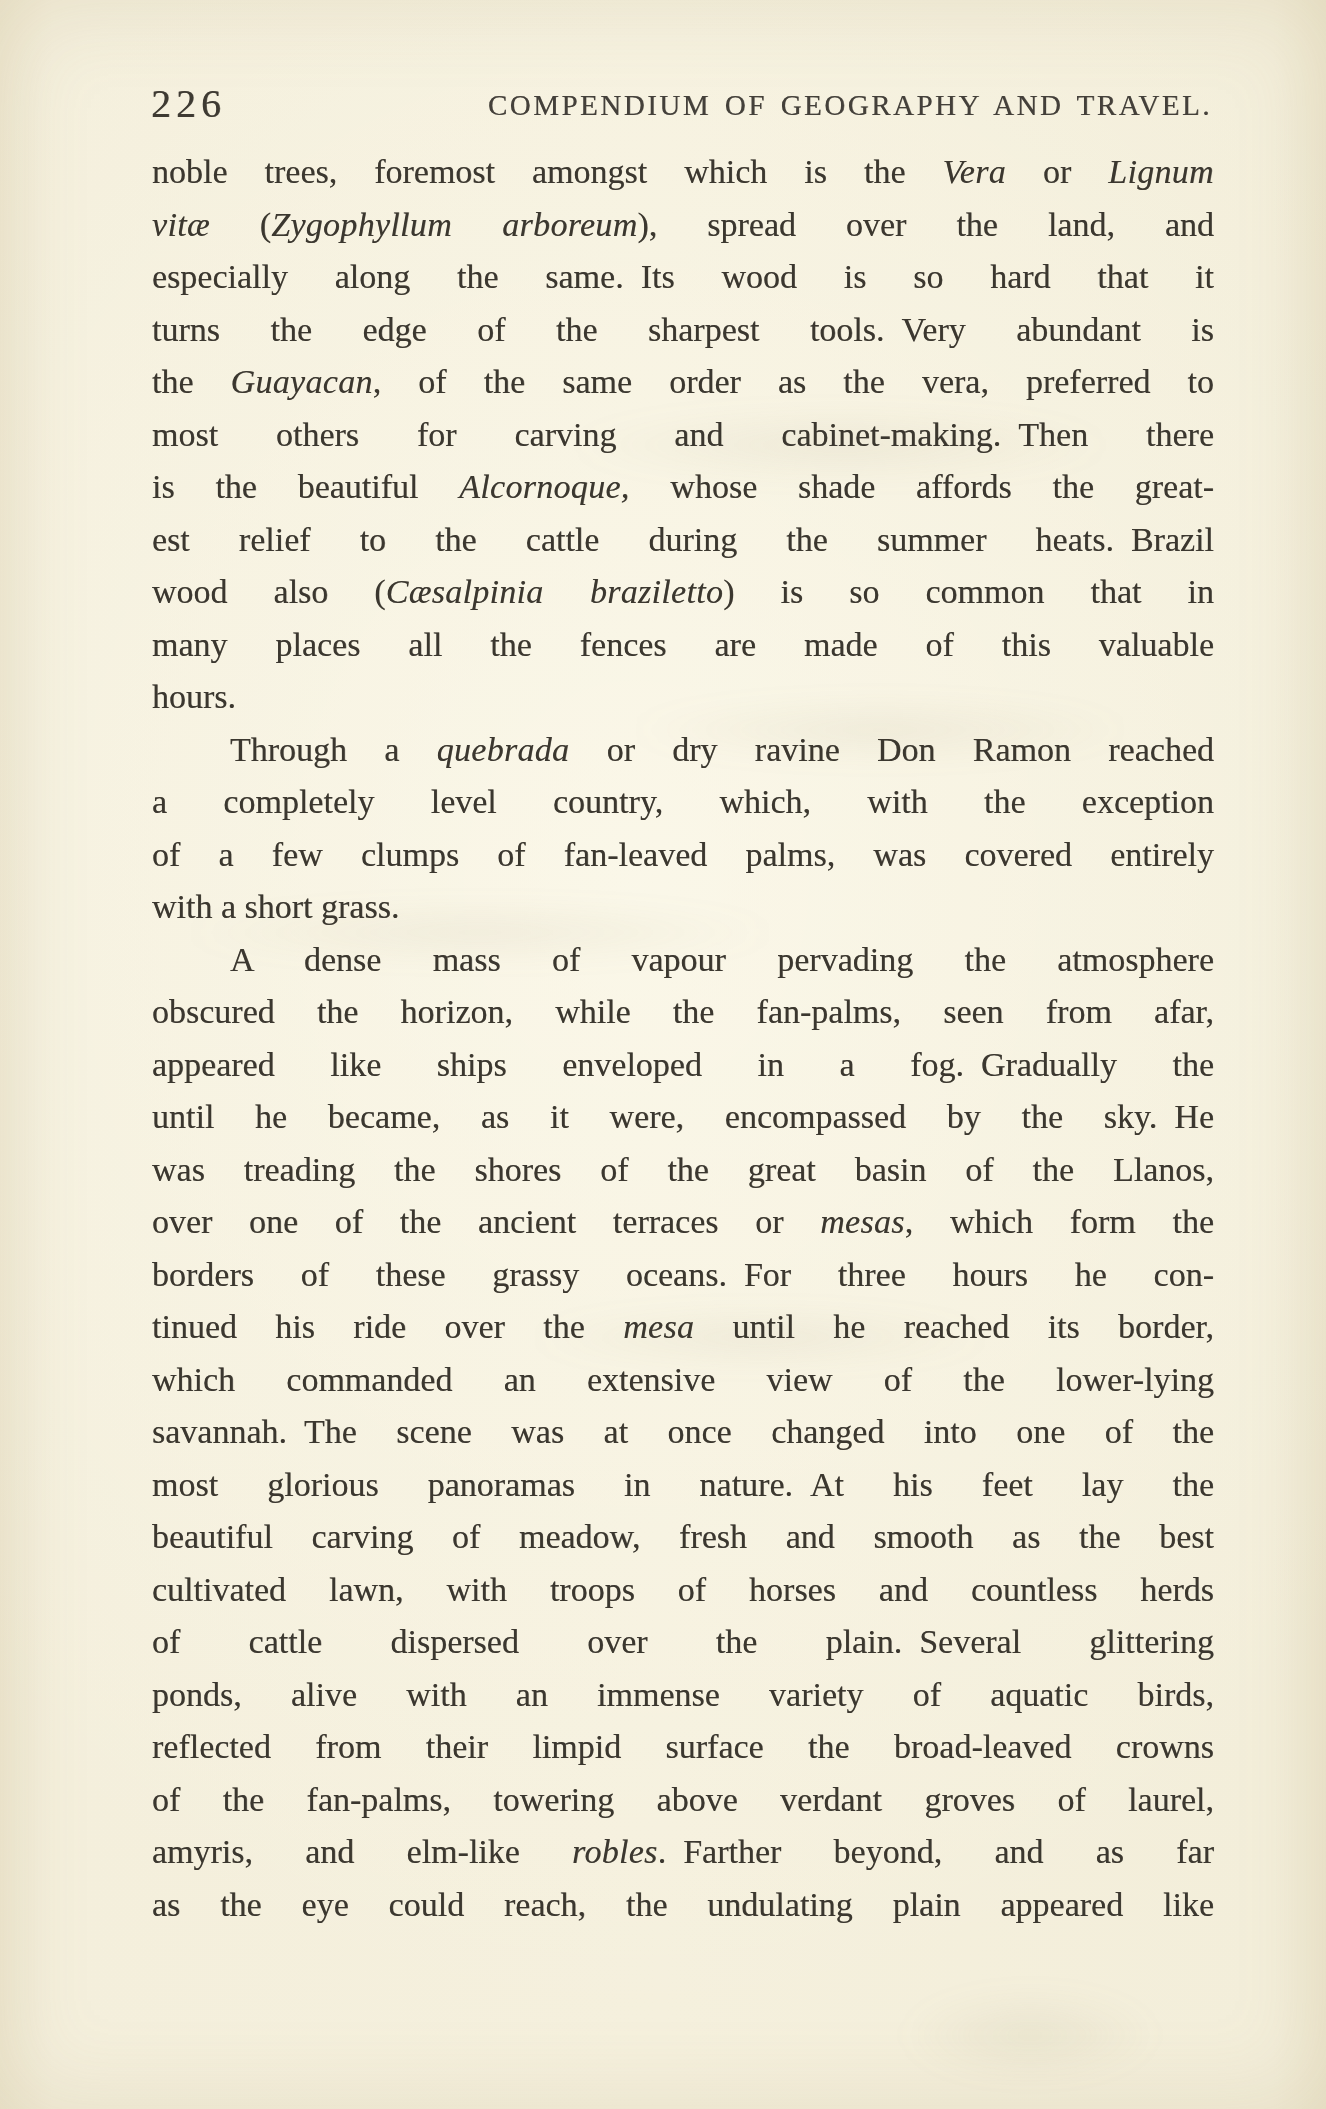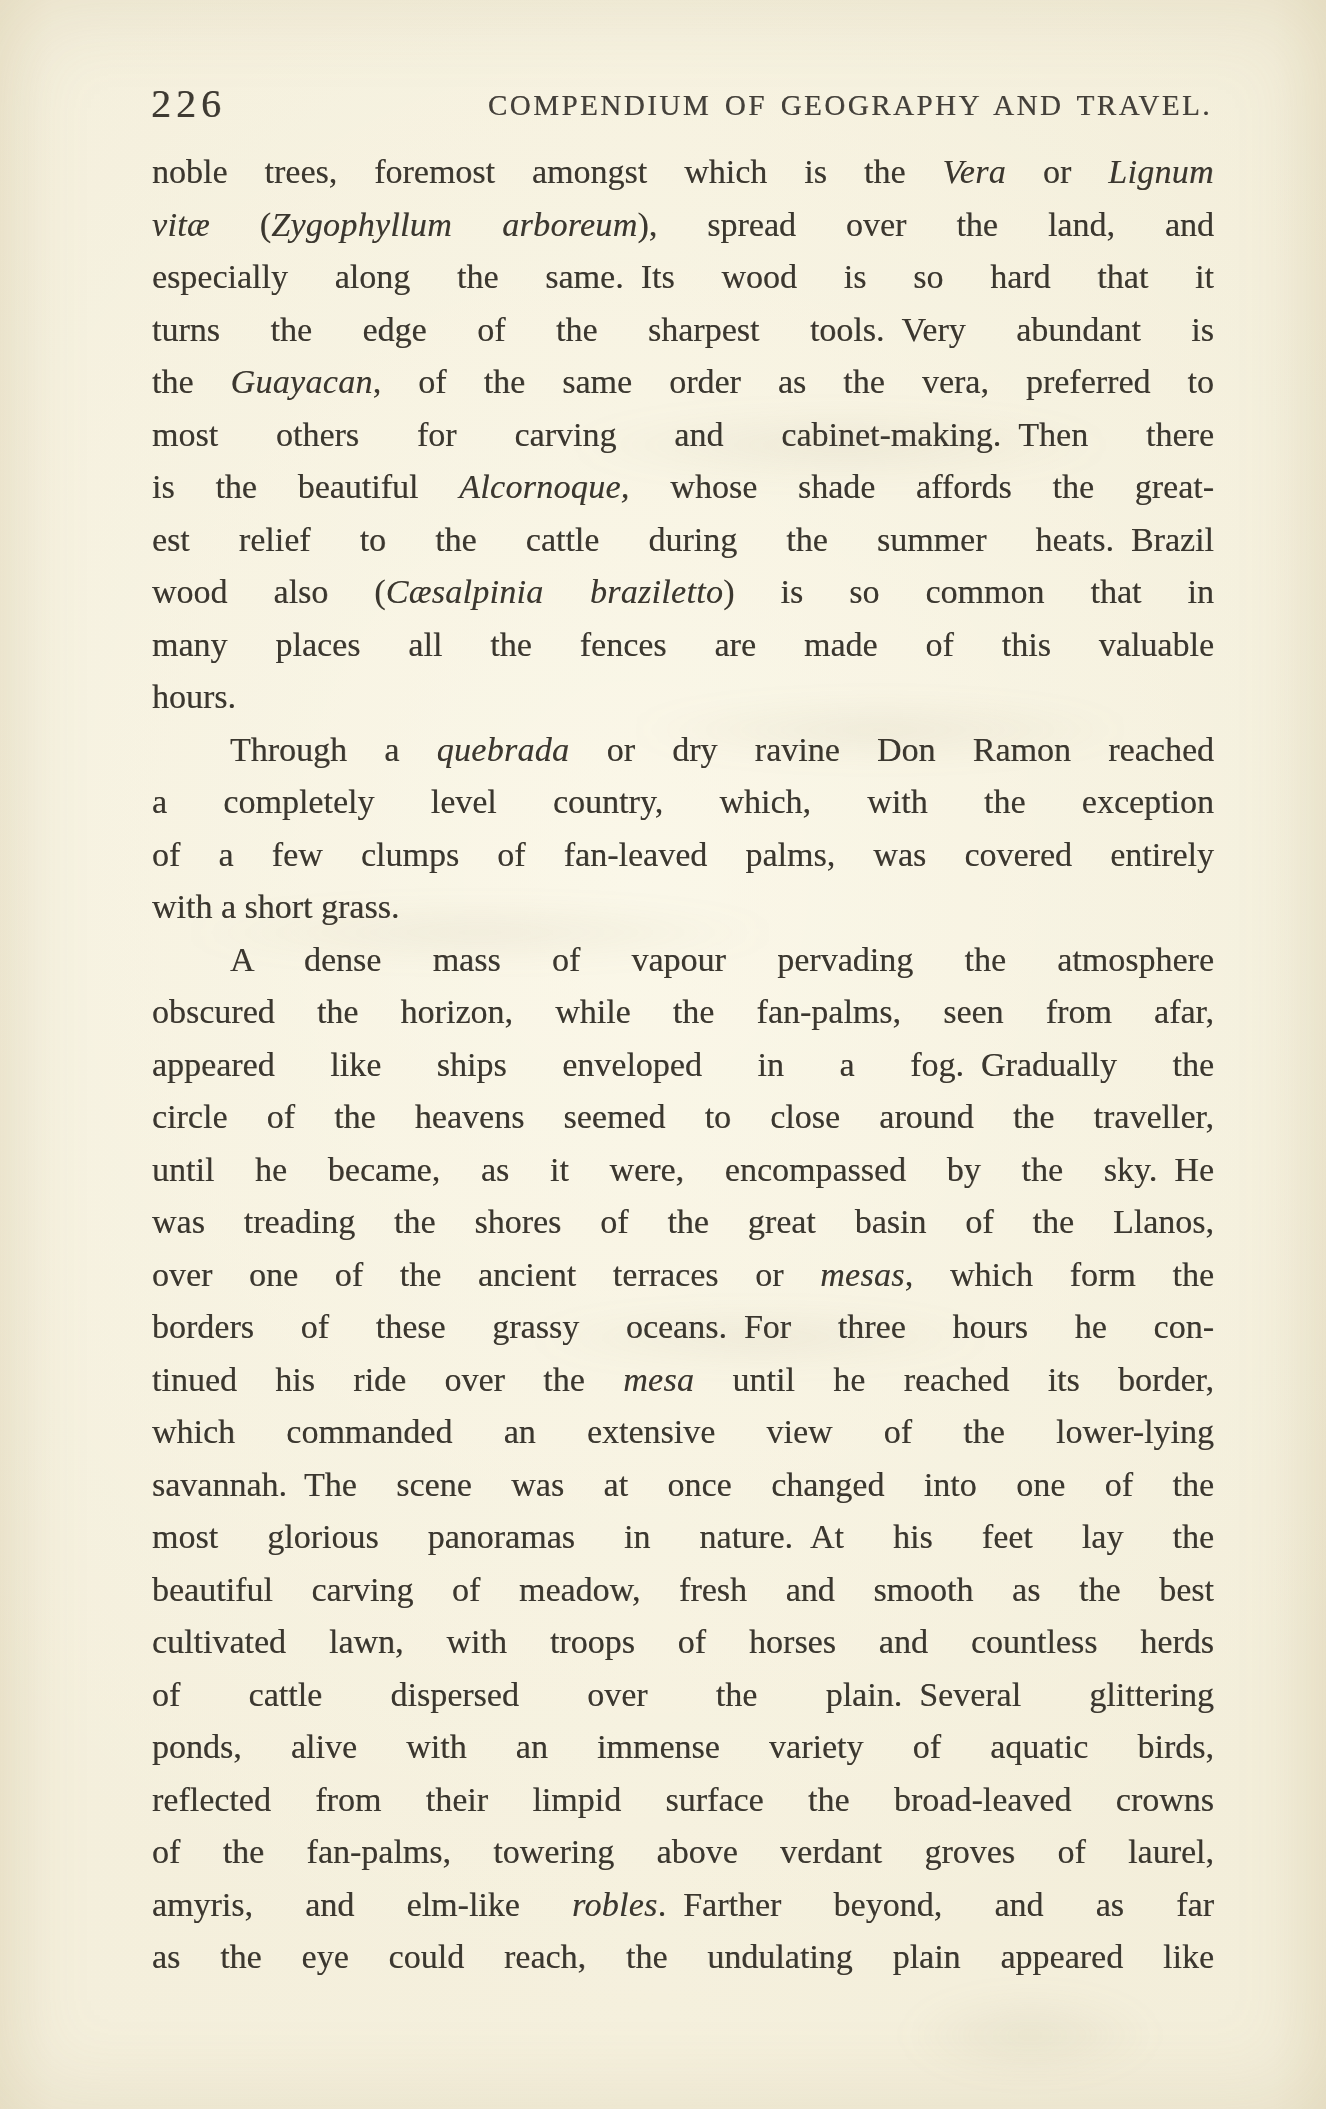--- a/index.html
+++ b/index.html
@@ -102,21 +102,20 @@
       <div class="line">wood also (<i>Cæsalpinia braziletto</i>) is so common that in</div>
       <div class="line">many places all the fences are made of this valuable</div>
       <div class="line para-end">hours.</div>
       <div class="line indent">Through a <i>quebrada</i> or dry ravine Don Ramon reached</div>
       <div class="line">a completely level country, which, with the exception</div>
       <div class="line">of a few clumps of fan-leaved palms, was covered entirely</div>
       <div class="line para-end">with a short grass.</div>
       <div class="line indent">A dense mass of vapour pervading the atmosphere</div>
       <div class="line">obscured the horizon, while the fan-palms, seen from afar,</div>
       <div class="line">appeared like ships enveloped in a fog. Gradually the</div>
-      <div class="line">circle of the heavens seemed to close around the traveller,</div>
       <div class="line">until he became, as it were, encompassed by the sky. He</div>
       <div class="line">was treading the shores of the great basin of the Llanos,</div>
       <div class="line">over one of the ancient terraces or <i>mesas</i>, which form the</div>
       <div class="line">borders of these grassy oceans. For three hours he con-</div>
       <div class="line">tinued his ride over the <i>mesa</i> until he reached its border,</div>
       <div class="line">which commanded an extensive view of the lower-lying</div>
       <div class="line">savannah. The scene was at once changed into one of the</div>
       <div class="line">most glorious panoramas in nature. At his feet lay the</div>
       <div class="line">beautiful carving of meadow, fresh and smooth as the best</div>
       <div class="line">cultivated lawn, with troops of horses and countless herds</div>

